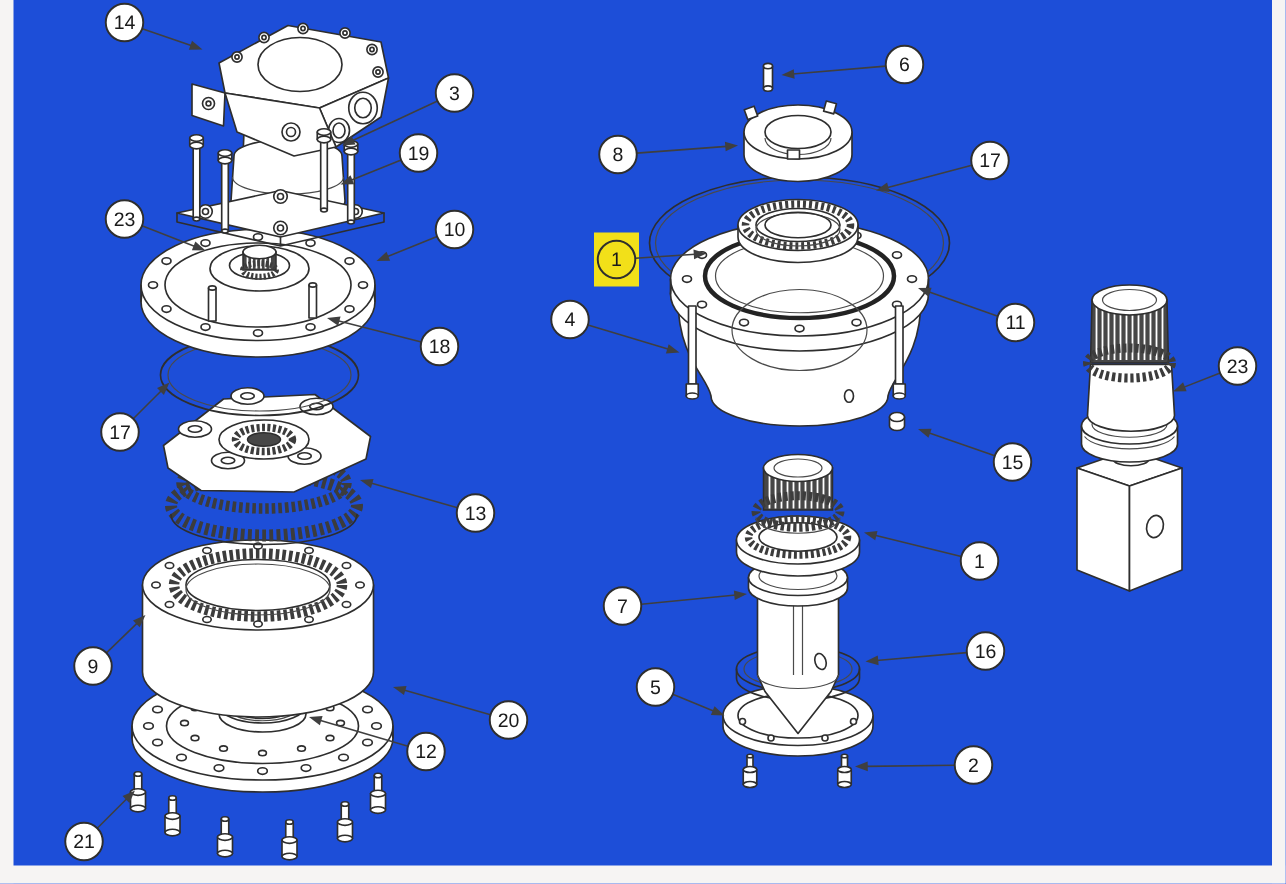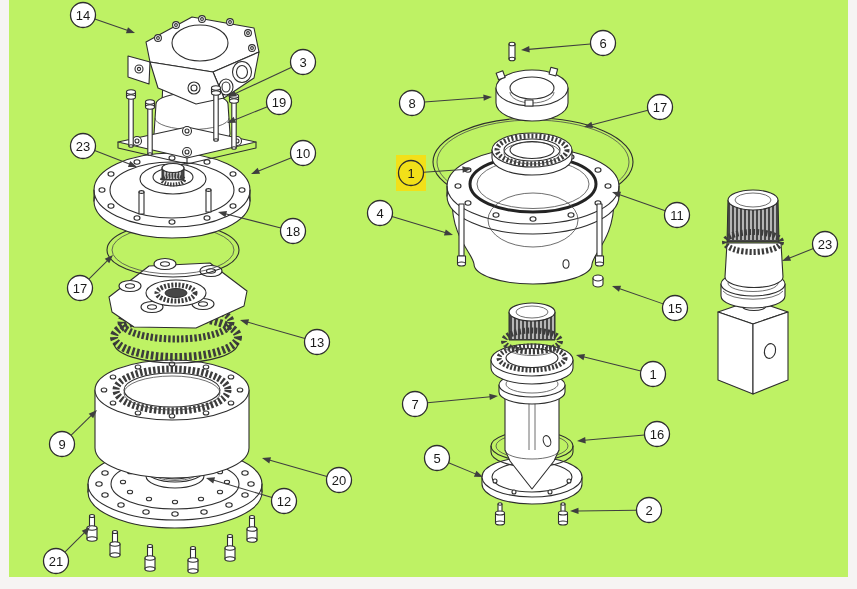--- a/index.html
+++ b/index.html
@@ -1,16 +1,16 @@
 <!DOCTYPE html>
 <html><head>
 <meta charset="utf-8">
 <style>
   html,body{margin:0;padding:0;background:#ffffff;}
-  .page{position:relative;width:857px;height:589px;background:#bef264;overflow:hidden;
+  .page{position:relative;width:857px;height:589px;background:#1d4ed8;overflow:hidden;
         font-family:"Liberation Sans", sans-serif;}
   svg{display:block}
   .ln{stroke:#2e2e2e;stroke-width:1.1;fill:none;stroke-linecap:round;stroke-linejoin:round;}
   .thin{stroke:#4a4a4a;stroke-width:.8;fill:none;}
   .wh{stroke:#2e2e2e;stroke-width:1.1;fill:#ffffff;stroke-linejoin:round;}
   .dk{fill:#474747;stroke:#2e2e2e;stroke-width:1;}
   .teeth{fill:none;stroke:#3c3c3c;}
   .stripe{stroke:#ffffff;stroke-width:1.2;fill:none;}
   .bold{stroke:#232323;stroke-width:3;fill:none;}
   .edge{fill:#f6f4f3;}

